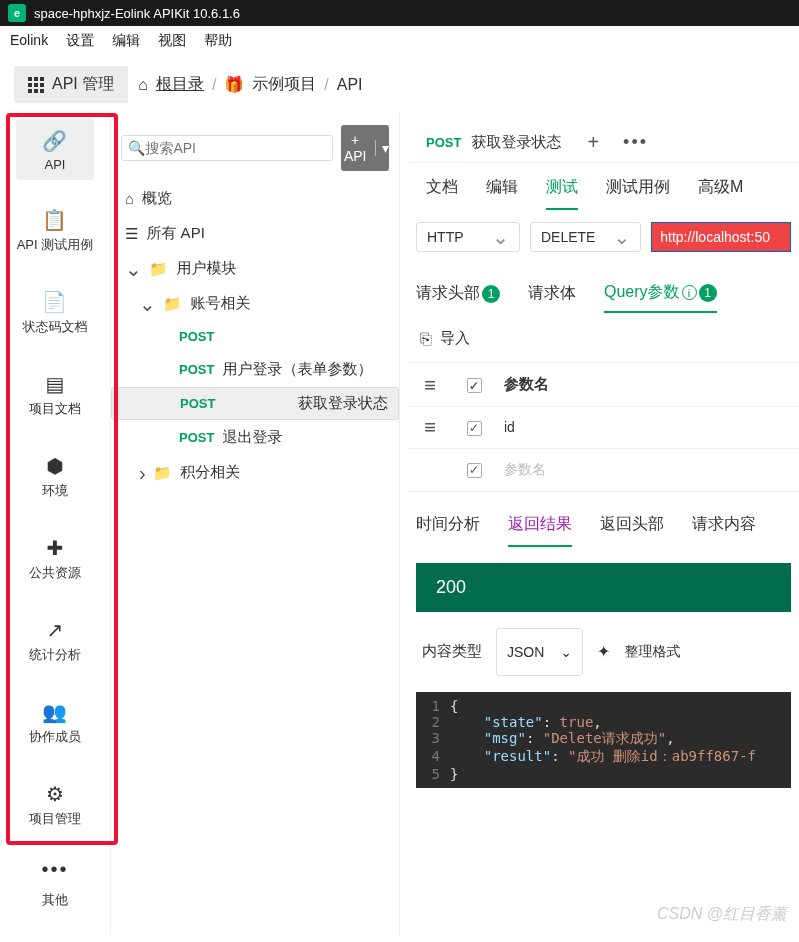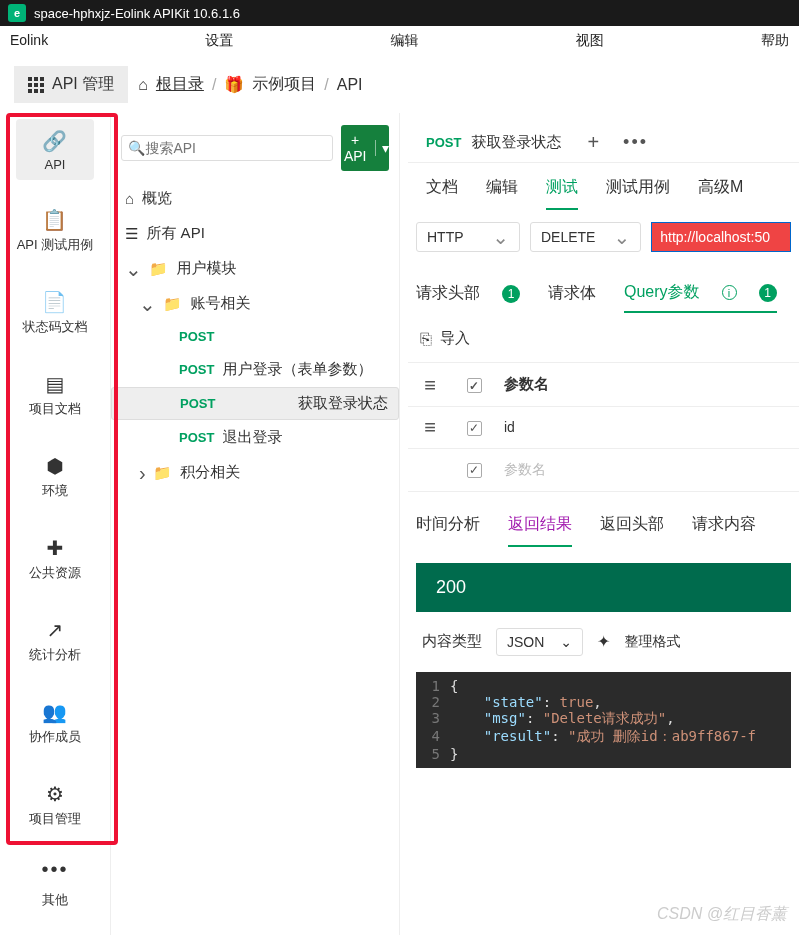--- a/index.html
+++ b/index.html
@@ -1,21 +1,21 @@
 <!DOCTYPE html>
 <html><head>
 <meta charset="utf-8">
 <style>
 * { box-sizing: border-box; margin: 0; padding: 0; }
 body { font-family: "Microsoft YaHei", "Segoe UI", Arial, sans-serif; font-size: 14px; color: #333; background: #fff; width: 799px; height: 942px; overflow: hidden; }
 
 .titlebar { background: #1a1a1a; color: #fff; padding: 4px 8px; display: flex; align-items: center; gap: 8px; font-size: 13px; }
 .titlebar .logo { background: #00b377; color: #fff; width: 18px; height: 18px; border-radius: 3px; display: inline-flex; align-items: center; justify-content: center; font-size: 11px; font-weight: bold; }
 
-.menubar { padding: 6px 10px; display: flex; gap: 18px; font-size: 14px; color: #222; justify-content: space-between;}
+.menubar { padding: 6px 10px; display: flex; gap: 18px; font-size: 14px; color: #222;}
 .menubar span { cursor: default; }
 
 .toolbar { padding: 10px 14px; display: flex; align-items: center; gap: 10px; }
 .api-mgmt { background: #ececec; padding: 8px 14px; display: inline-flex; align-items: center; gap: 8px; font-size: 16px; }
 .grid-icon { display:inline-block; width:16px; height:16px; background:
   linear-gradient(#333,#333) 0 0/4px 4px no-repeat,
   linear-gradient(#333,#333) 6px 0/4px 4px no-repeat,
   linear-gradient(#333,#333) 12px 0/4px 4px no-repeat,
   linear-gradient(#333,#333) 0 6px/4px 4px no-repeat,
   linear-gradient(#333,#333) 6px 6px/4px 4px no-repeat,
@@ -34,21 +34,21 @@
 .sidenav-box { border: 4px solid #e13; border-radius: 4px; width: 112px; position:absolute; left:6px; top:0; height: 732px; pointer-events:none; }
 .nav-item { width: 78px; text-align: center; padding: 10px 0 8px; margin-bottom: 18px; font-size: 13px; color: #333; cursor: pointer; border-radius:4px;}
 .nav-item.active { background: #eee; }
 .nav-item .ic { font-size: 20px; display:block; margin-bottom:4px; color:#333;}
 .nav-dots {font-size:20px; letter-spacing:2px; text-align:center; margin-top:4px;}
 
 .tree { width: 290px; border-left: 1px solid #eee; border-right: 1px solid #eee; padding: 8px 0; }
 .tree-top { display:flex; gap:8px; padding: 4px 10px 10px; align-items:center;}
 .search { flex:1; display:flex; align-items:center; border:1px solid #ddd; border-radius:3px; padding:4px 6px; color:#999;}
 .search input { border:none; outline:none; flex:1; font-size:14px; color:#333;}
-.add-api { background:#15803d; color:#fff; border:none; padding:7px 0; border-radius:3px; font-size:14px; display:flex; align-items:center; gap:4px;}
+.add-api { background:#737373; color:#fff; border:none; padding:7px 0; border-radius:3px; font-size:14px; display:flex; align-items:center; gap:4px;}
 .add-api .caret{border-left:1px solid rgba(255,255,255,.5); padding-left:6px; margin-left:2px;}
 .tree-row { display:flex; align-items:center; gap:8px; padding:8px 14px; cursor:pointer; font-size:15px; color:#333;}
 .tree-row.sub1{padding-left:28px;}
 .tree-row.sub3{padding-left:68px;}
 .tree-row.sel{background:#eee;}
 .tree-row .method{color:#00a060; font-weight:bold; font-size:13px;}
 .tree-row .fold{color:#555; font-size:20px; line-height:0; display:inline-block;}
 
 .content { flex:1; padding: 6px 0 0 8px; }
 .tabbar{display:flex; align-items:center; border-bottom:1px solid #eee; padding:4px 6px 0;}
@@ -60,21 +60,21 @@
 .subtabs{display:flex; gap:28px; padding:14px 18px 0; font-size:16px;text-align:center;}
 .subtabs .t{padding-bottom:10px; cursor:pointer;}
 .subtabs .t.active{color:#00a060; border-bottom:2px solid #00a060;}
 
 .reqrow{display:flex; gap:10px; padding:12px 8px;}
 .sel{border:1px solid #ddd; border-radius:3px; padding:6px 10px; display:flex; align-items:center; gap:18px; min-width:104px; justify-content:space-between;}
 .sel .car{color:#888; font-size:20px; line-height:0;}
 .urlbox{background:#ef4444; color:#fff; padding:6px 8px; border:1px solid #0066cc; flex:1; overflow:hidden; white-space:nowrap;}
 
 .paramtabs{display:flex; gap:28px; padding:18px 8px 8px; font-size:16px; align-items:center;}
-.paramtabs .pt{display:flex; align-items:center; gap:22px; padding-bottom:8px;}
+.paramtabs .pt{display:flex; align-items:center; gap:2px; padding-bottom:8px;}
 .paramtabs .pt.active{color:#00a060; border-bottom:2px solid #00a060;}
 .badge{background:#00a060; color:#fff; border-radius:50%; width:18px; height:18px; font-size:12px; display:inline-flex; align-items:center; justify-content:center;}
 .ico-info{border:1px solid #00a060; color:#00a060; border-radius:50%; width:15px; height:15px; font-size:11px; display:inline-flex; align-items:center; justify-content:center;}
 
 .import-row{padding:8px 12px; display:flex; align-items:center; gap:8px; font-size:15px;}
 
 .tbl{border-top:1px solid #eee; margin-top:6px;}
 .tbl .hd, .tbl .rw{display:flex; align-items:center; border-bottom:1px solid #eee;}
 .tbl .c1{width:44px; text-align:center; padding:12px 0; color:#555; font-size:20px; line-height:0;}
 .tbl .c2{width:44px; text-align:center; padding:12px 0;}
@@ -84,21 +84,21 @@
 .placeholder{color:#bbb;}
 
 .restabs{display:flex; gap:28px; padding:22px 8px 8px; font-size:16px;}
 .restabs .rt{padding-bottom:10px; cursor:pointer;}
 .restabs .rt.active{color:#a21caf; border-bottom:2px solid #00a060;}
 
 .status200{background:#006b4d; color:#fff; padding:14px 20px; font-size:18px; margin:8px 8px 0;}
 
 .resopt{display:flex; align-items:center; gap:14px; padding:16px 14px;}
 .resopt .lab{font-size:15px;}
-.resopt .selsm{border:1px solid #ddd; border-radius:3px; padding:5px 10px; display:flex; align-items:center; gap:16px;}
+.resopt .selsm{border:1px solid #ddd; border-radius:3px; padding:15px 10px; display:flex; align-items:center; gap:16px;}
 .wand{font-size:16px;}
 
 .code{background:#2b2b2b; color:#ddd; font-family:Consolas,monospace; font-size:14px; margin:0 8px; padding:6px 0;}
 .code .ln{display:flex;}
 .code .num{width:34px; text-align:right; color:#777; padding-right:10px; user-select:none;}
 .code .txt{white-space:pre;}
 .k{color:#9cdcfe;}
 .v-true{color:#ce9178;}
 .v-str2{color:#ce9178;}
 

